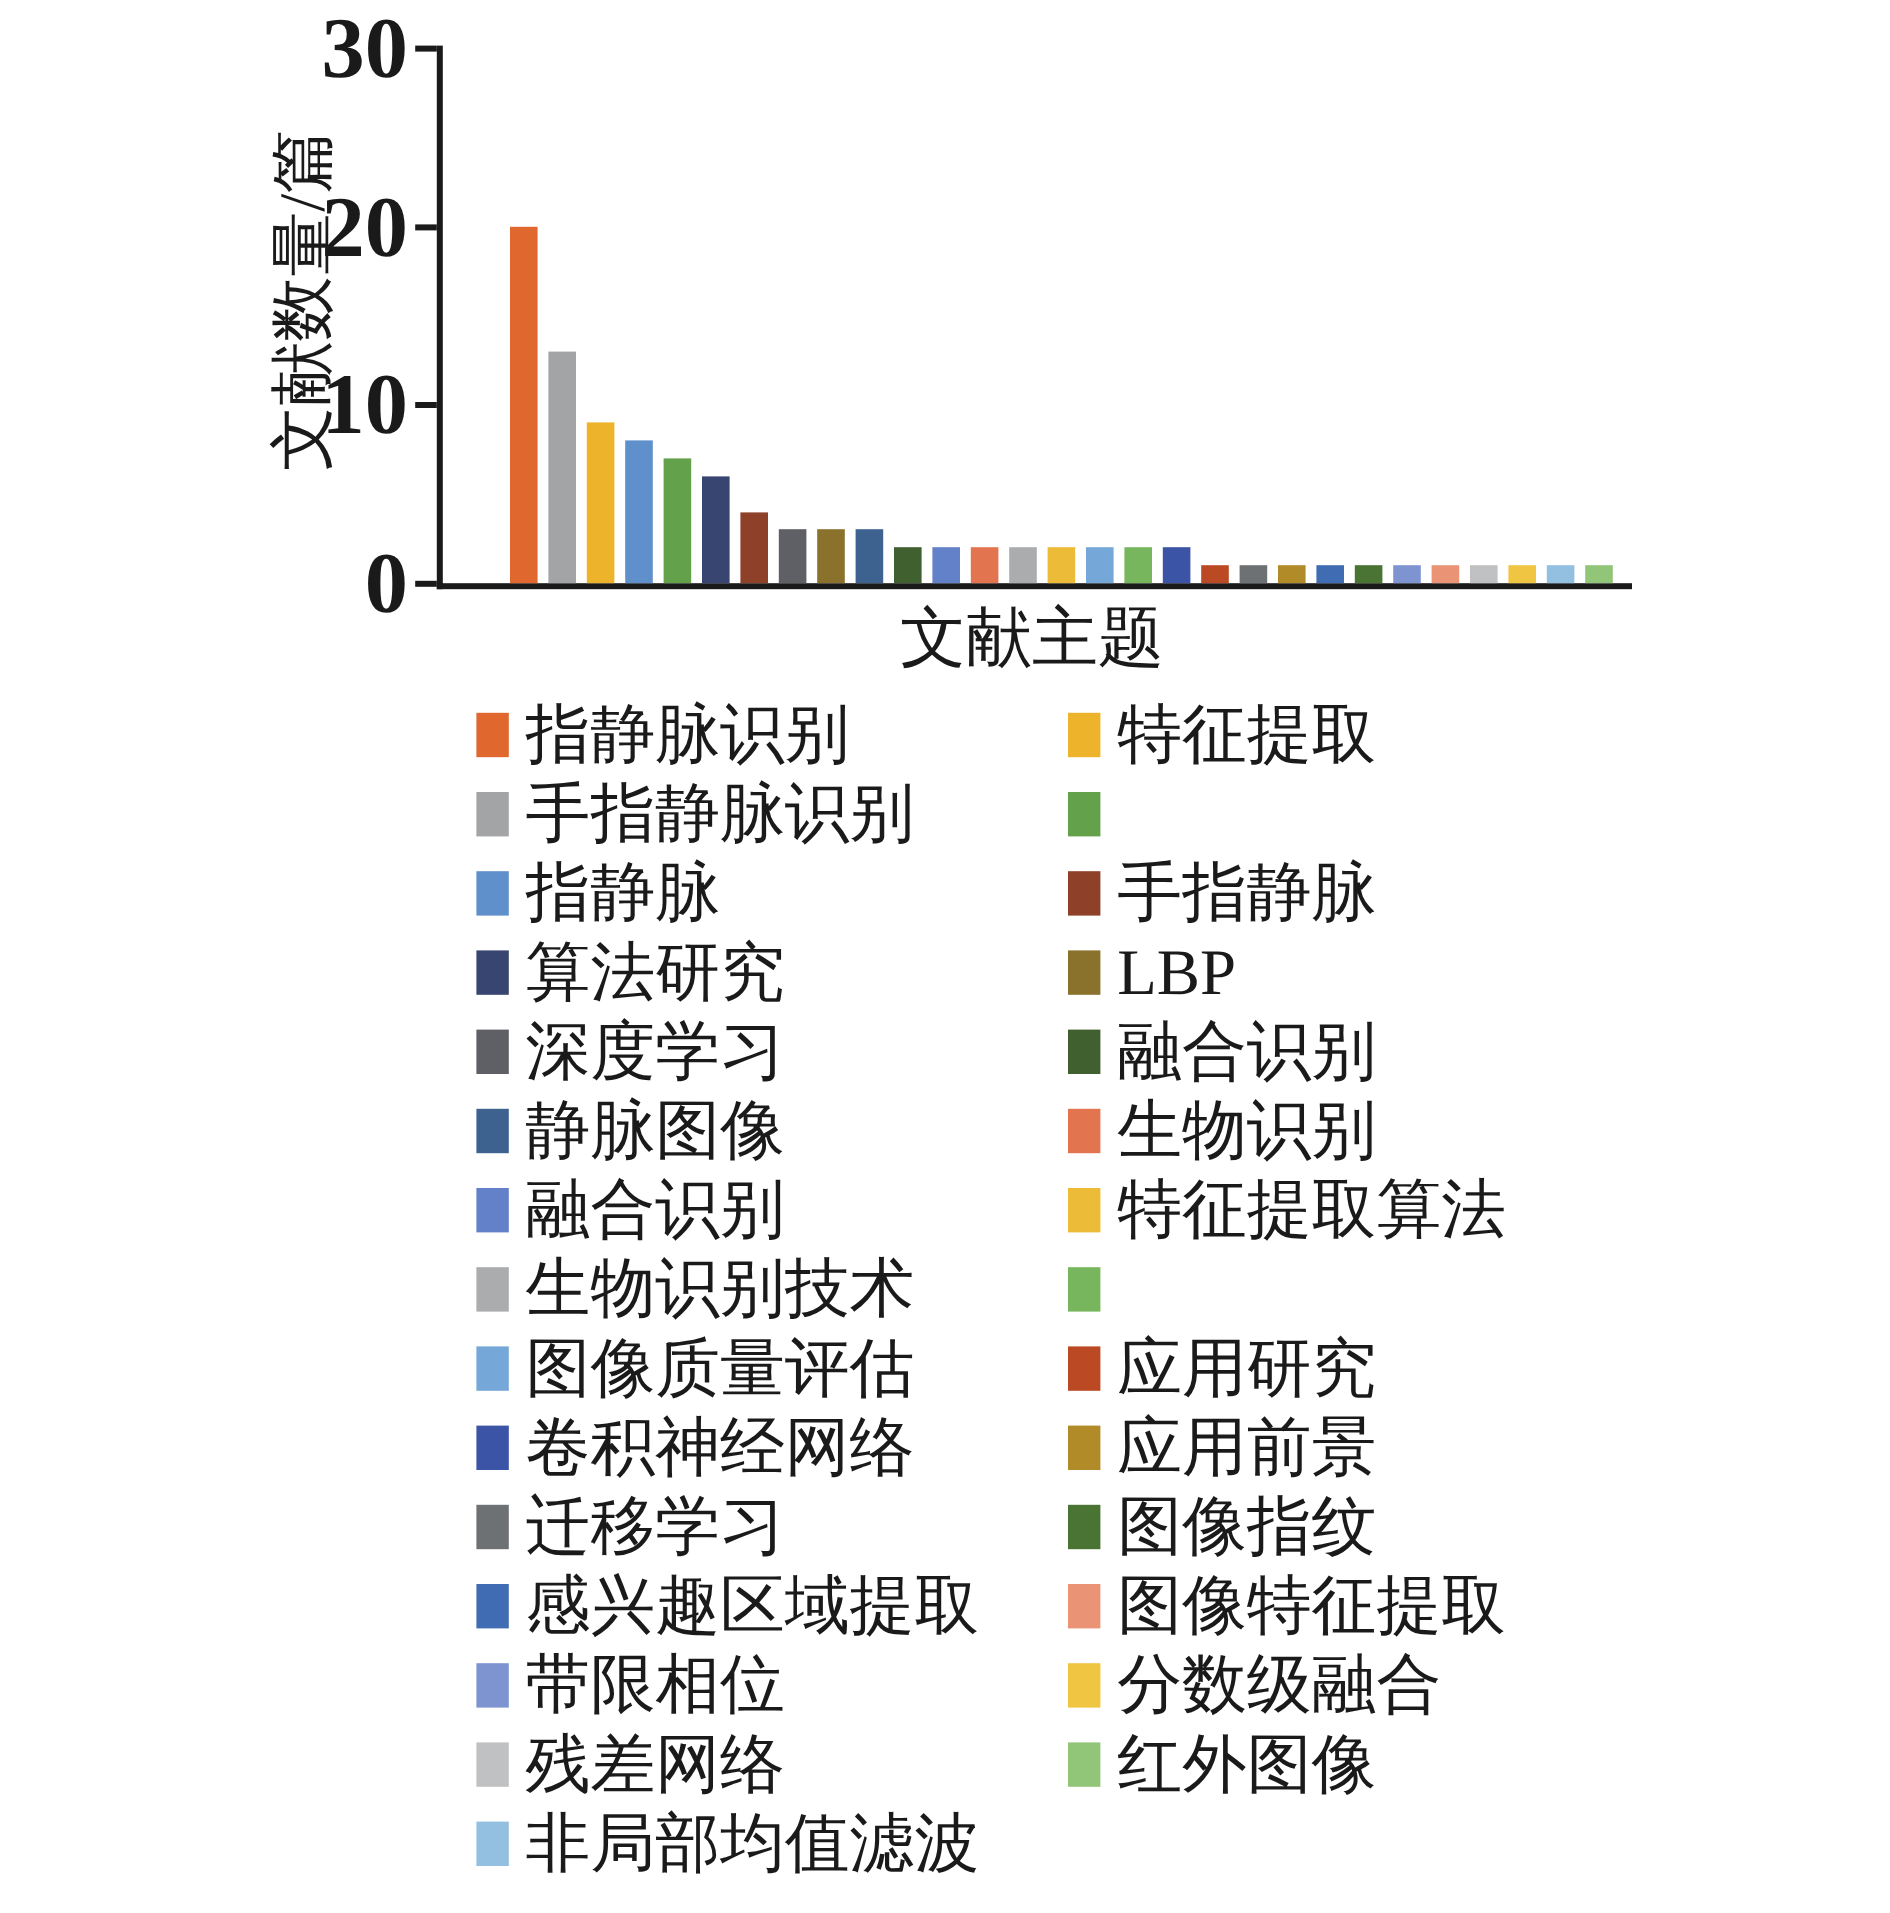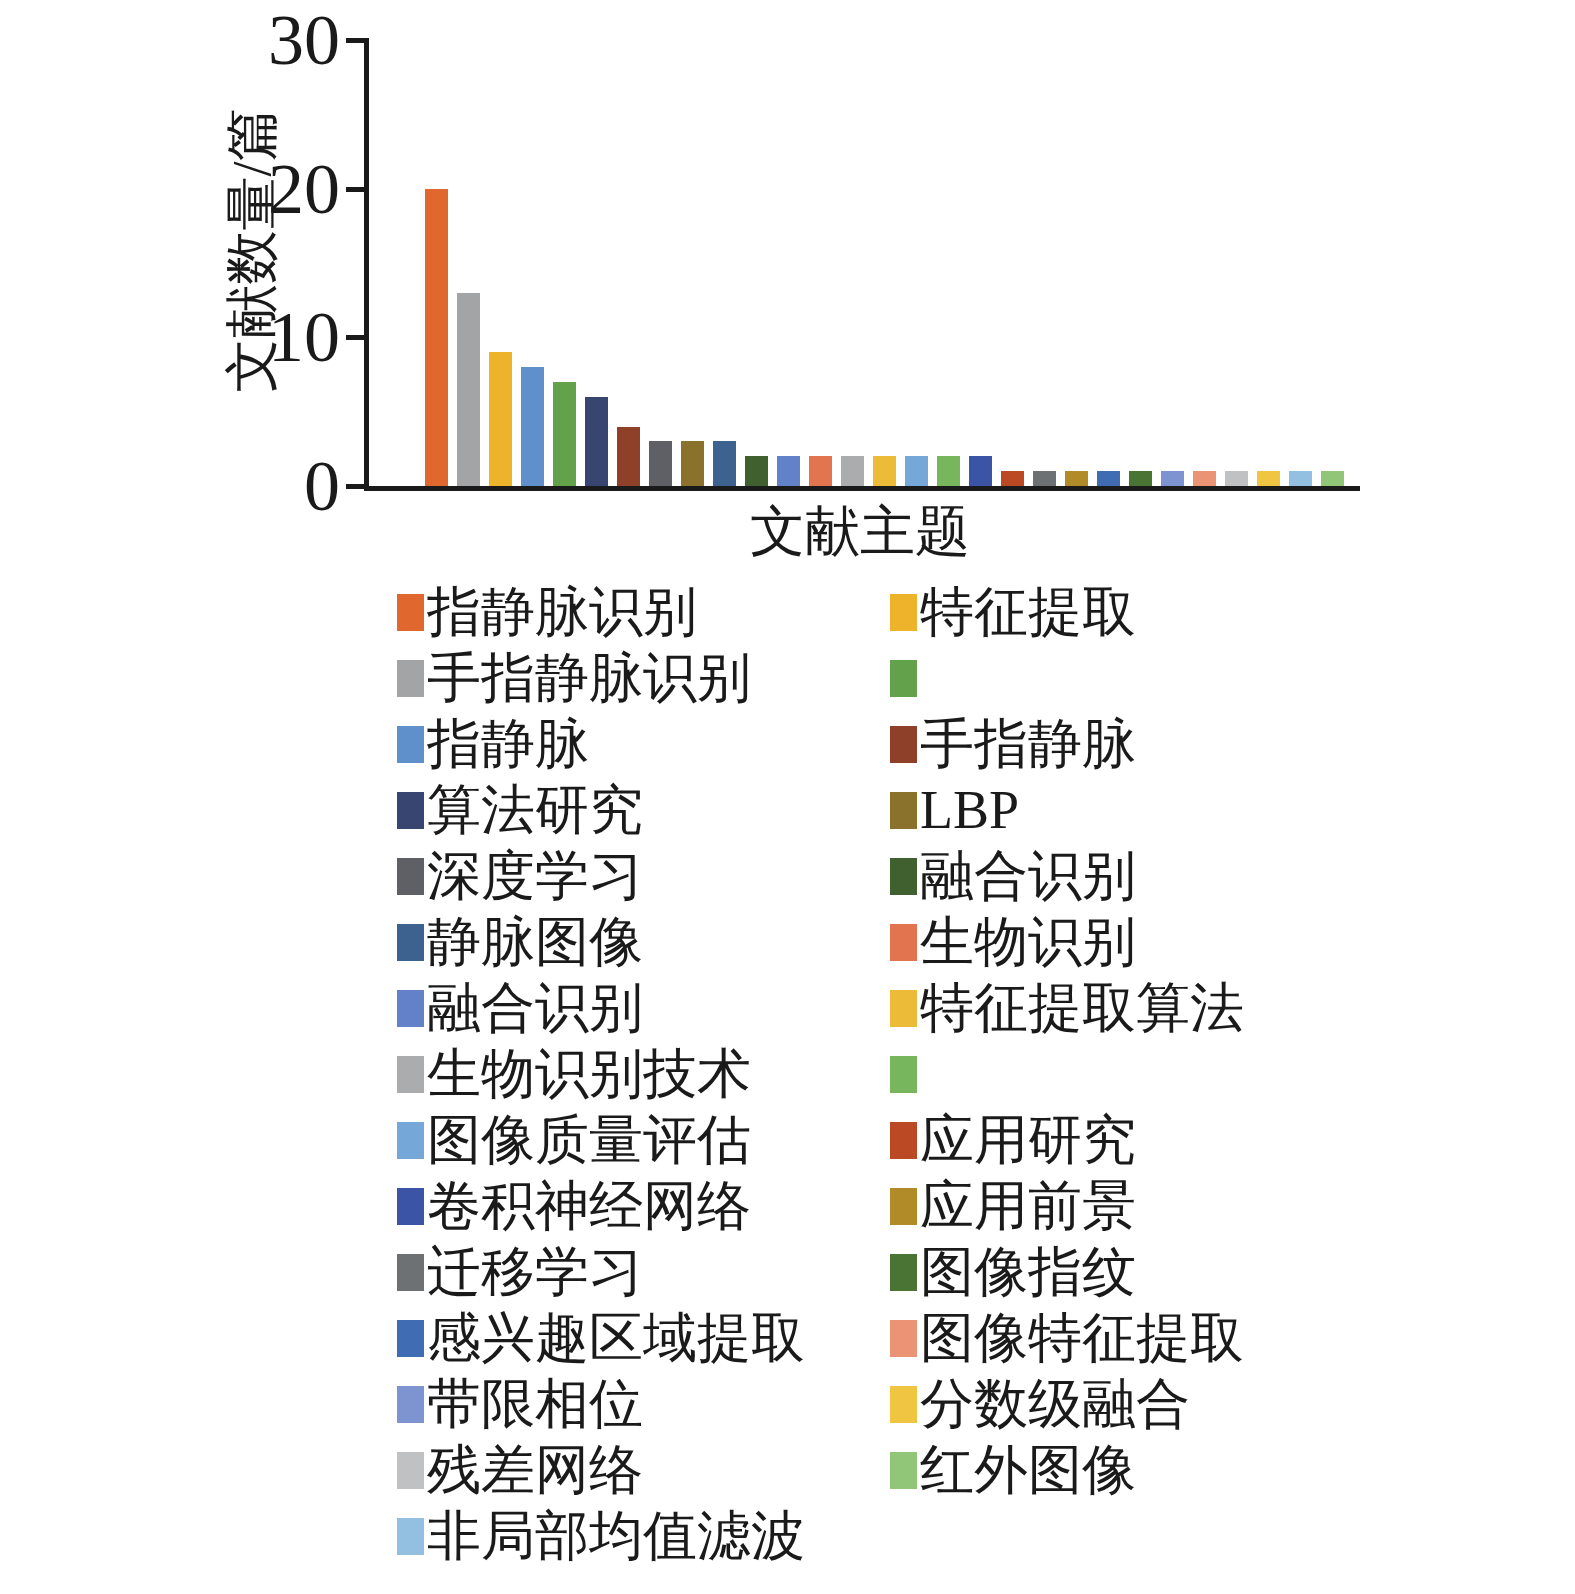--- a/index.html
+++ b/index.html
@@ -40,20 +40,21 @@
     background: #1a1a1a;
   }
   .ytick-label {
     position: absolute;
     left: 180px;
     width: 160px;
     text-align: right;
     font-size: 72px;
     line-height: 72px;
     height: 72px;
+    font-weight: bold;
   }
   .y-title {
     position: absolute;
     left: 252px;
     top: 250px;
     transform: translate(-50%, -50%) rotate(-90deg);
     white-space: nowrap;
     font-size: 54px;
     line-height: 1;
   }
@@ -67,21 +68,21 @@
     line-height: 1;
   }
   .bar {
     position: absolute;
   }
   .legend-item {
     position: absolute;
     height: 66px;
     display: flex;
     align-items: center;
-    gap: 3px;
+    gap: 14px;
   }
   .legend-swatch {
     width: 27px;
     height: 37px;
     flex: 0 0 auto;
   }
   .legend-label {
     font-size: 54px;
     line-height: 1;
     white-space: nowrap;

